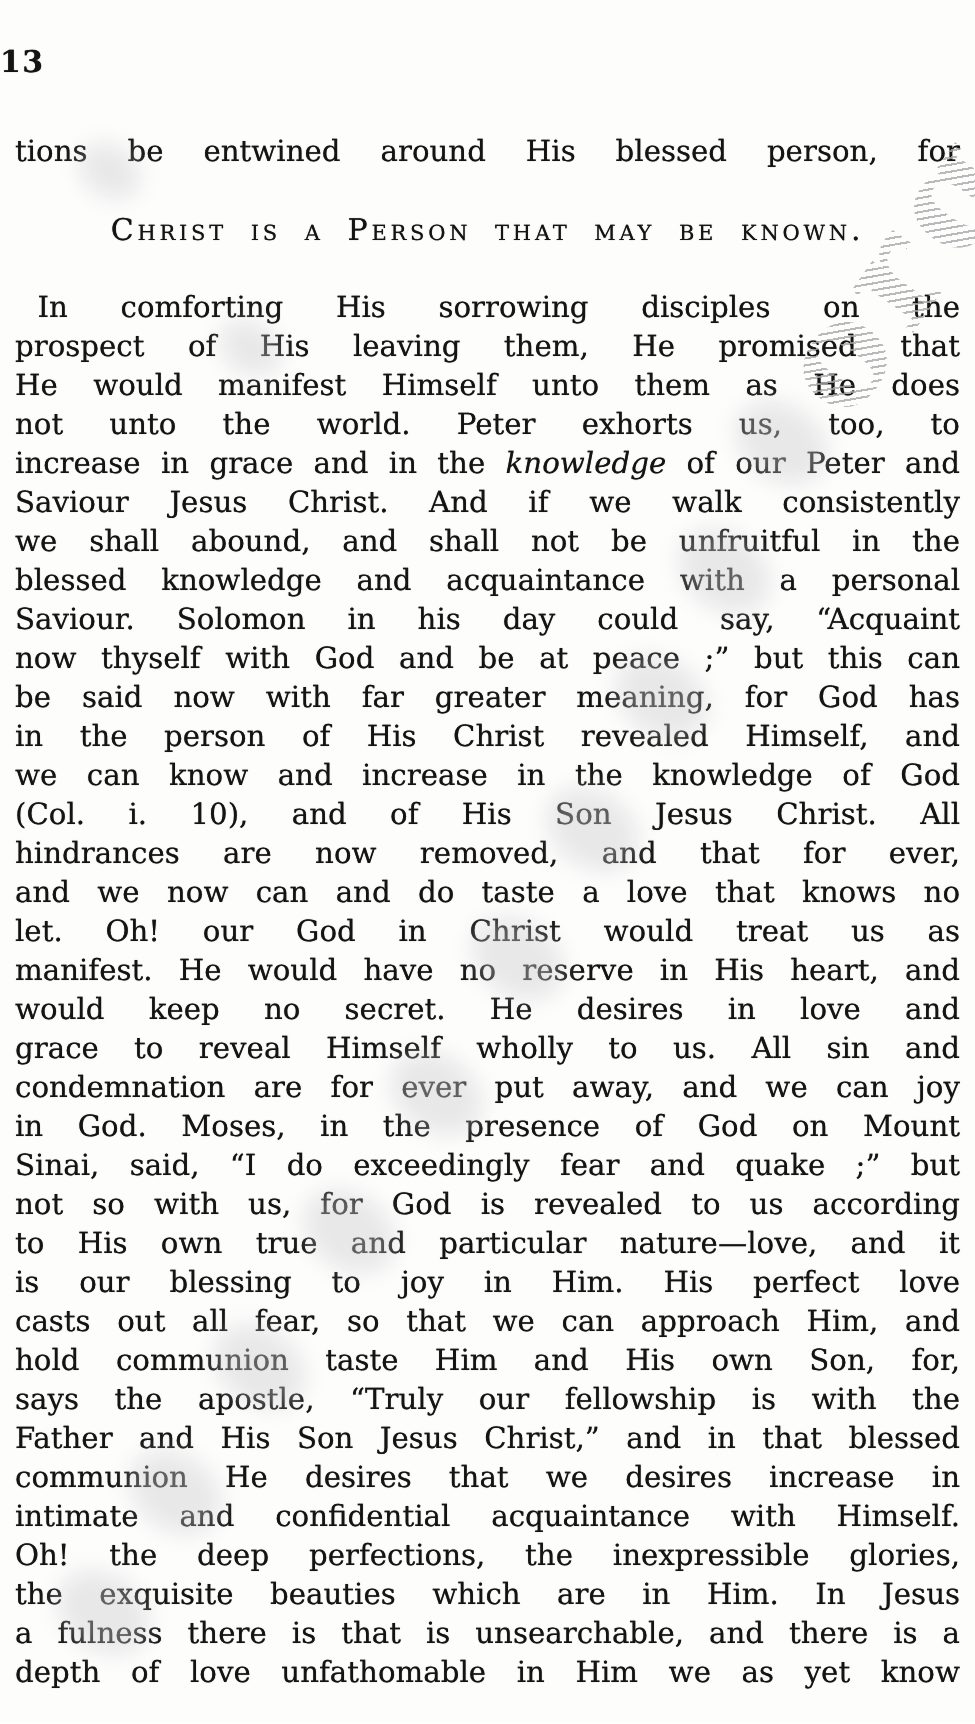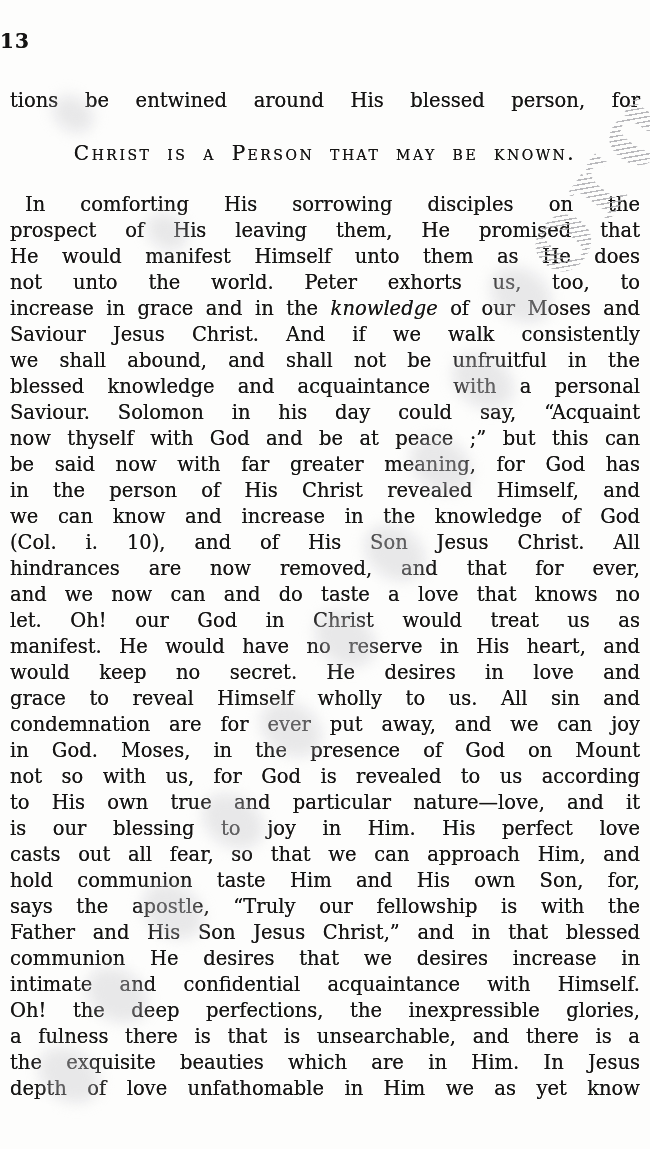--- a/index.html
+++ b/index.html
@@ -107,46 +107,47 @@
 
   <div class="continuation">tions be entwined around His blessed person, for</div>
 
   <div class="heading">Christ is a Person that may be known.</div>
 
   <div class="paragraph" id="paragraph">
       <div class="line">In comforting His sorrowing disciples on the</div>
       <div class="line">prospect of His leaving them, He promised that</div>
       <div class="line">He would manifest Himself unto them as He does</div>
       <div class="line">not unto the world.  Peter exhorts us, too, to</div>
-      <div class="line"><span>increase in grace and in the </span><i>knowledge</i><span> of our Moses and</span></div>
+      <div class="line"><span>increase in grace and in the </span><i>knowledge</i><span> of our Peter and</span></div>
       <div class="line">Saviour Jesus Christ.  And if we walk consistently</div>
       <div class="line">we shall abound, and shall not be unfruitful in the</div>
       <div class="line">blessed knowledge and acquaintance with a personal</div>
       <div class="line">Saviour.  Solomon in his day could say, “Acquaint</div>
       <div class="line">now thyself with God and be at peace ;” but this can</div>
       <div class="line">be said now with far greater meaning, for God has</div>
       <div class="line">in the person of His Christ revealed Himself, and</div>
       <div class="line">we can know and increase in the knowledge of God</div>
       <div class="line">(Col. i. 10), and of His Son Jesus Christ.  All</div>
       <div class="line">hindrances are now removed, and that for ever,</div>
       <div class="line">and we now can and do taste a love that knows no</div>
       <div class="line">let.  Oh! our God in Christ would treat us as</div>
       <div class="line">manifest.  He would have no reserve in His heart, and</div>
       <div class="line">would keep no secret.  He desires in love and</div>
       <div class="line">grace to reveal Himself wholly to us.  All sin and</div>
       <div class="line">condemnation are for ever put away, and we can joy</div>
       <div class="line">in God.  Moses, in the presence of God on Mount</div>
+      <div class="line">Sinai, said, “I do exceedingly fear and quake ;” but</div>
       <div class="line">not so with us, for God is revealed to us according</div>
       <div class="line">to His own true and particular nature—love, and it</div>
       <div class="line">is our blessing to joy in Him.  His perfect love</div>
       <div class="line">casts out all fear, so that we can approach Him, and</div>
       <div class="line">hold communion taste Him and His own Son, for,</div>
       <div class="line">says the apostle, “Truly our fellowship is with the</div>
       <div class="line">Father and His Son Jesus Christ,” and in that blessed</div>
       <div class="line">communion He desires that we desires increase in</div>
       <div class="line">intimate and confidential acquaintance with Himself.</div>
       <div class="line">Oh! the deep perfections, the inexpressible glories,</div>
+      <div class="line">the exquisite beauties which are in Him.  In Jesus</div>
       <div class="line">a fulness there is that is unsearchable, and there is a</div>
-      <div class="line">the exquisite beauties which are in Him.  In Jesus</div>
       <div class="line">depth of love unfathomable in Him we as yet know</div>
     </div>
 
 </div>
 
 </body></html>

